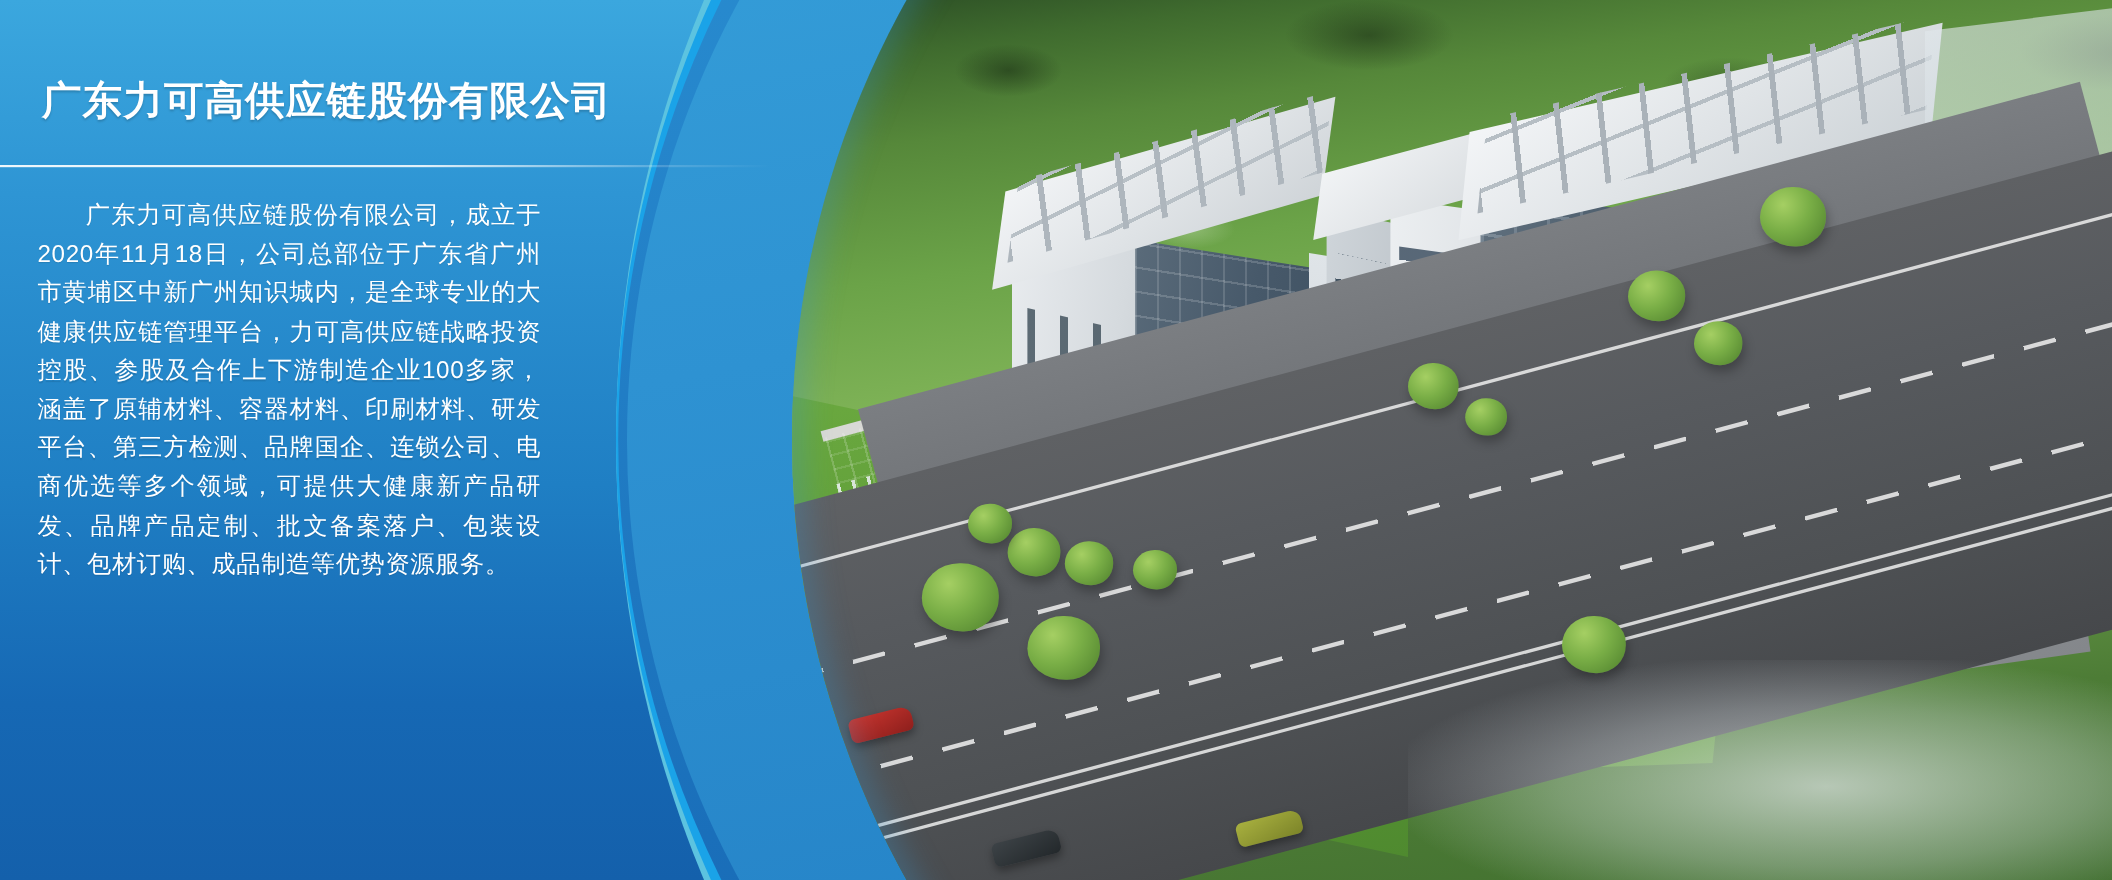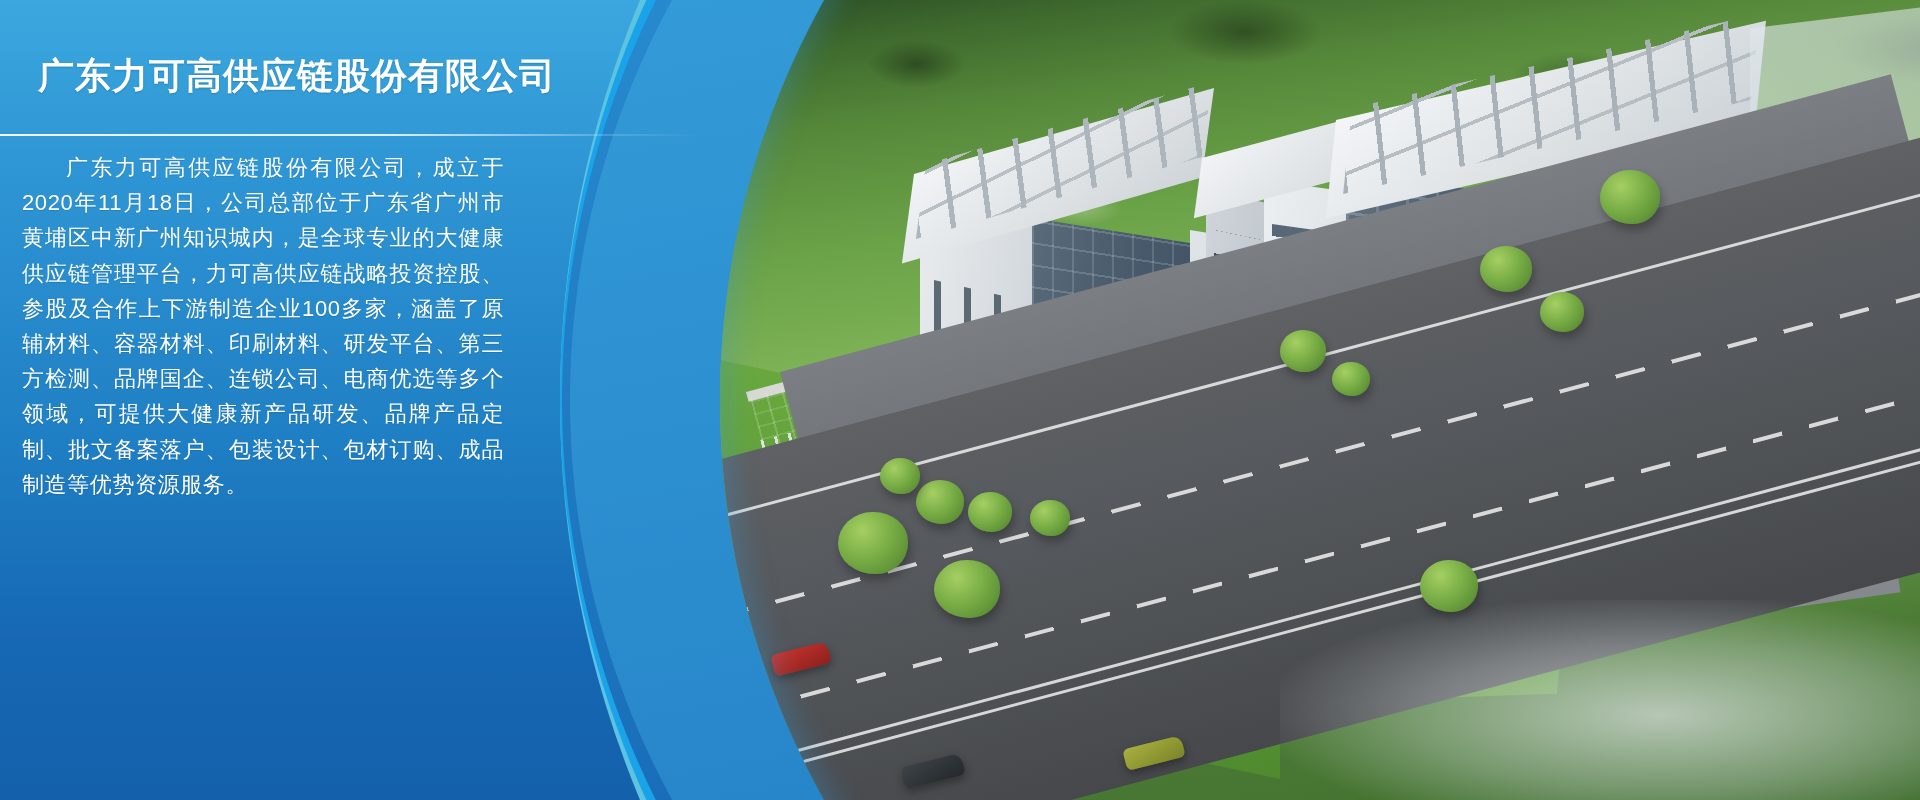--- a/index.html
+++ b/index.html
@@ -176,21 +176,21 @@
     left: 720px; top: -420px;
     width: 1640px; height: 1640px;
     border-radius: 50%;
     box-shadow: inset 0 0 26px 10px rgba(60,150,205,.30);
     pointer-events: none;
   }
 
   
   .text-col {
     position: absolute;
-    left: 0; top: 0;
+    left: 0; top: 16px;
     width: 700px;
     height: 616px;
   }
   .title {
     position: absolute;
     left: 38px;
     top: 52px;
     font-size: 36px;
     font-weight: bold;
     color: #ffffff;
@@ -212,21 +212,21 @@
     top: 150px;
     width: 482px;
     color: #ffffff;
     font-size: 22px;
     line-height: 35.2px;
     letter-spacing: .6px;
     text-align: justify;
     text-justify: inter-character;
     text-shadow: 0 1px 1px rgba(0,0,0,.12);
   }
-  .body p { margin: 0; text-indent: 2em; }
+  .body p { margin: 12px; text-indent: 2em; }
 </style>
 </head>
 <body>
 
 <div class="banner">
 
   <div class="arc arc-a"></div>
   <div class="arc arc-b"></div>
   <div class="arc arc-c"></div>
   <div class="arc arc-d"></div>

